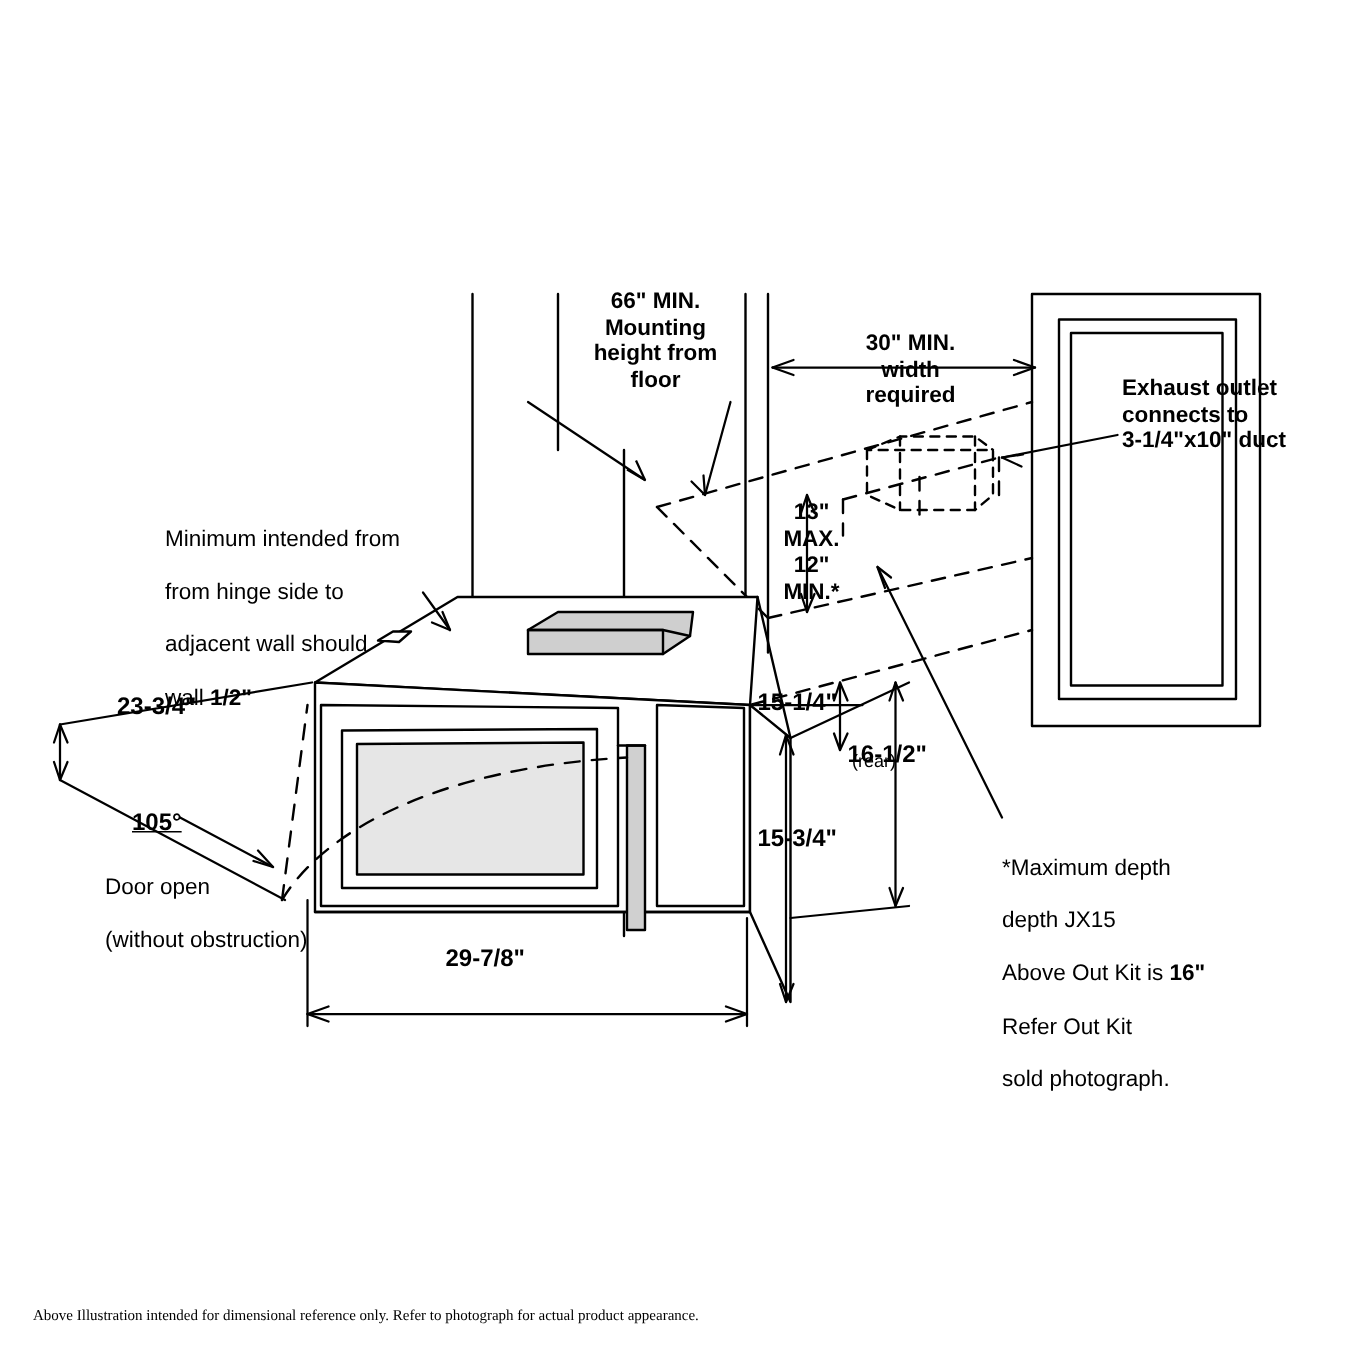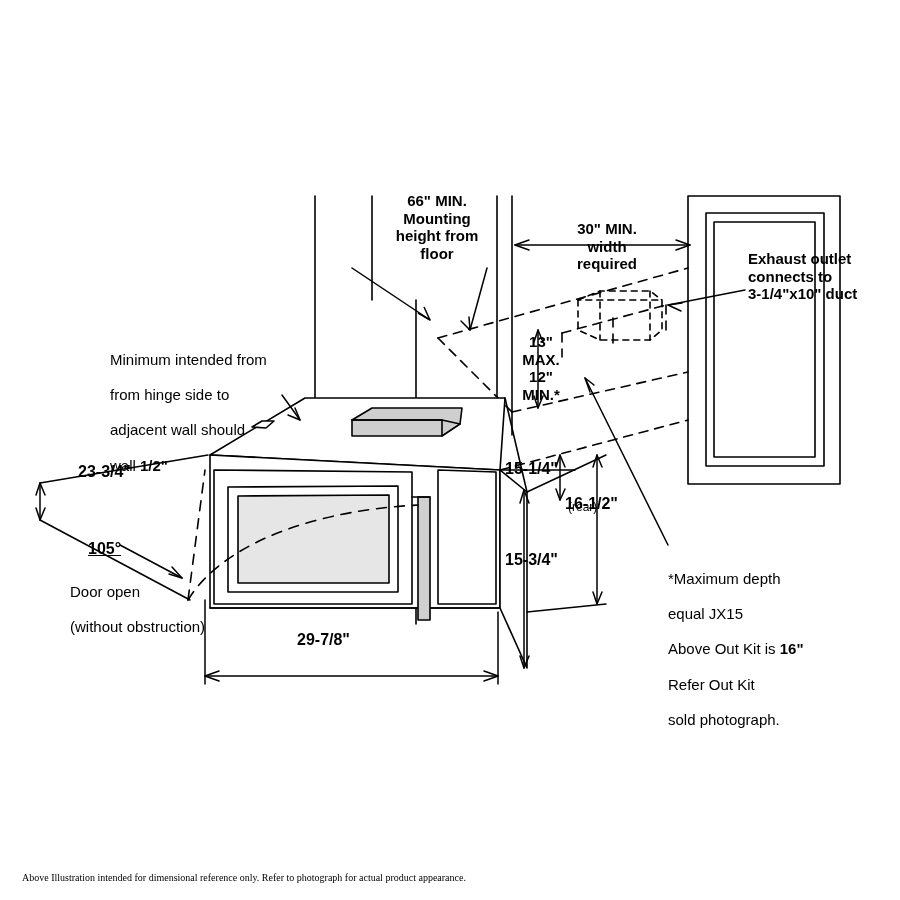--- a/index.html
+++ b/index.html
@@ -226,21 +226,21 @@
   <div class="lbl dim" style="left:88px; top:540px;text-decoration:underline;">105°</div>
   <div class="lbl" style="left:70px; top:565px; width:175px;">
     <span>Door open</span><br>
     <span>(without obstruction)</span>
   </div>
 
   <div class="lbl dim" style="left:297px; top:631px;">29-7/8"</div>
 
   <div class="lbl" style="left:668px; top:552px; width:210px;">
     <span>*Maximum depth</span><br>
-    <span>equal JX15</span><br>
+    <span>depth JX15</span><br>
     <span>Above Out Kit is </span><span class="bold">16"</span><br>
     <span>Refer Out Kit</span><br>
     <span>sold photograph.</span>
   </div>
 
   <div class="footnote">Above Illustration intended for dimensional reference only. Refer to photograph for actual product appearance.</div>
 
 </div>
 
 </body></html>

